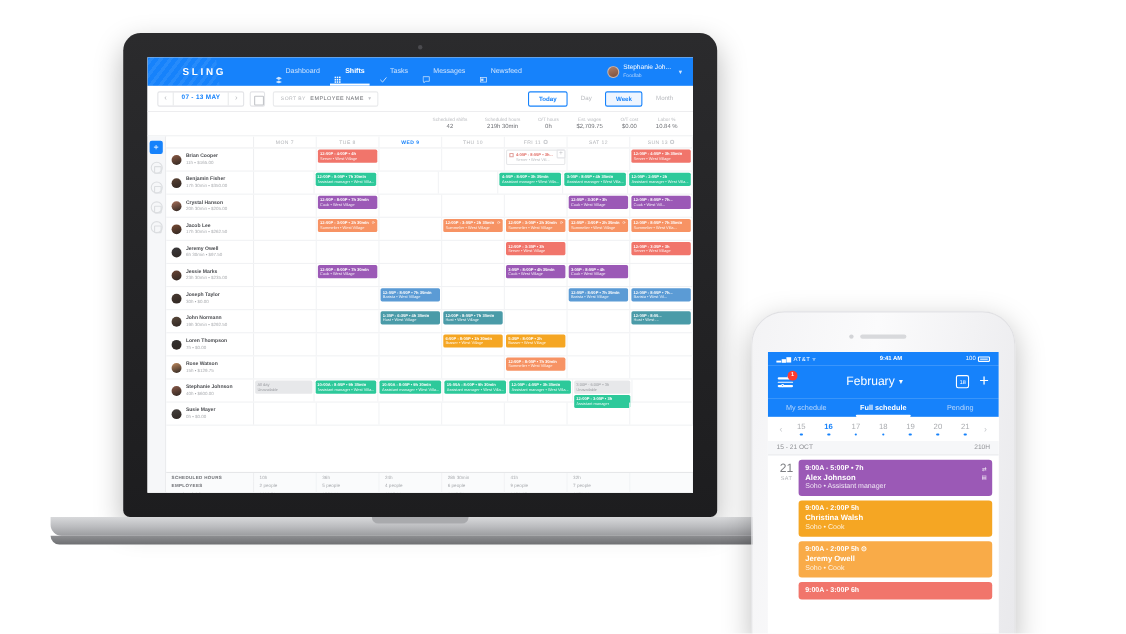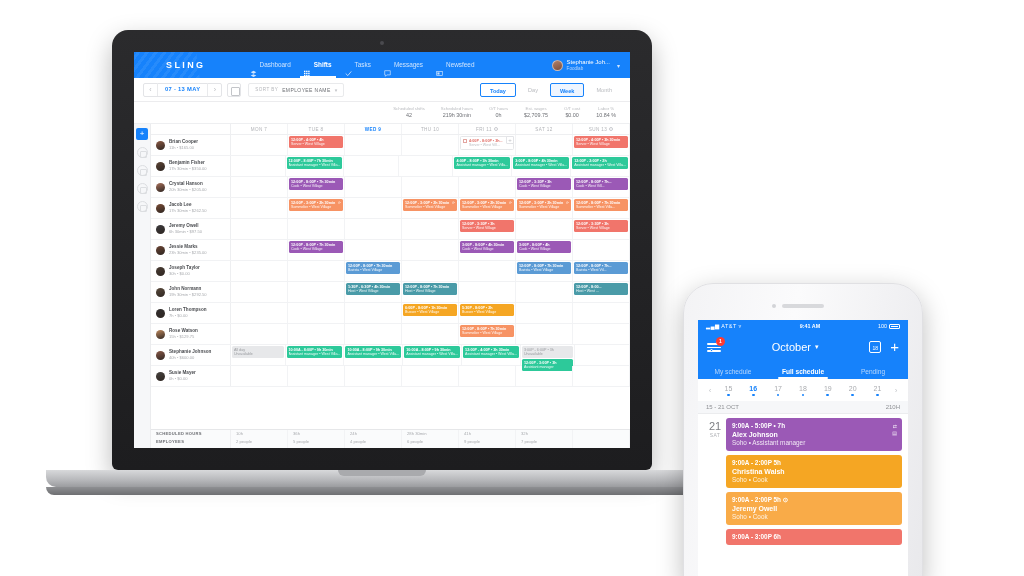--- a/index.html
+++ b/index.html
@@ -768,21 +768,21 @@
       <div class="pnav">
         <div class="pfilter">
           <span></span>
             <span></span>
             <span></span>
             <i></i>
             <i class="b"></i>
           <div class="pbadge">1</div>
         </div>
         <div class="pmonth">
-          <span>October</span>
+          <span>February</span>
           <span class="c">▾</span>
         </div>
         <div class="pacts">
           <div class="pcal">
             <span>18</span>
           </div>
           <div class="pplus">+</div>
         </div>
       </div>
 

